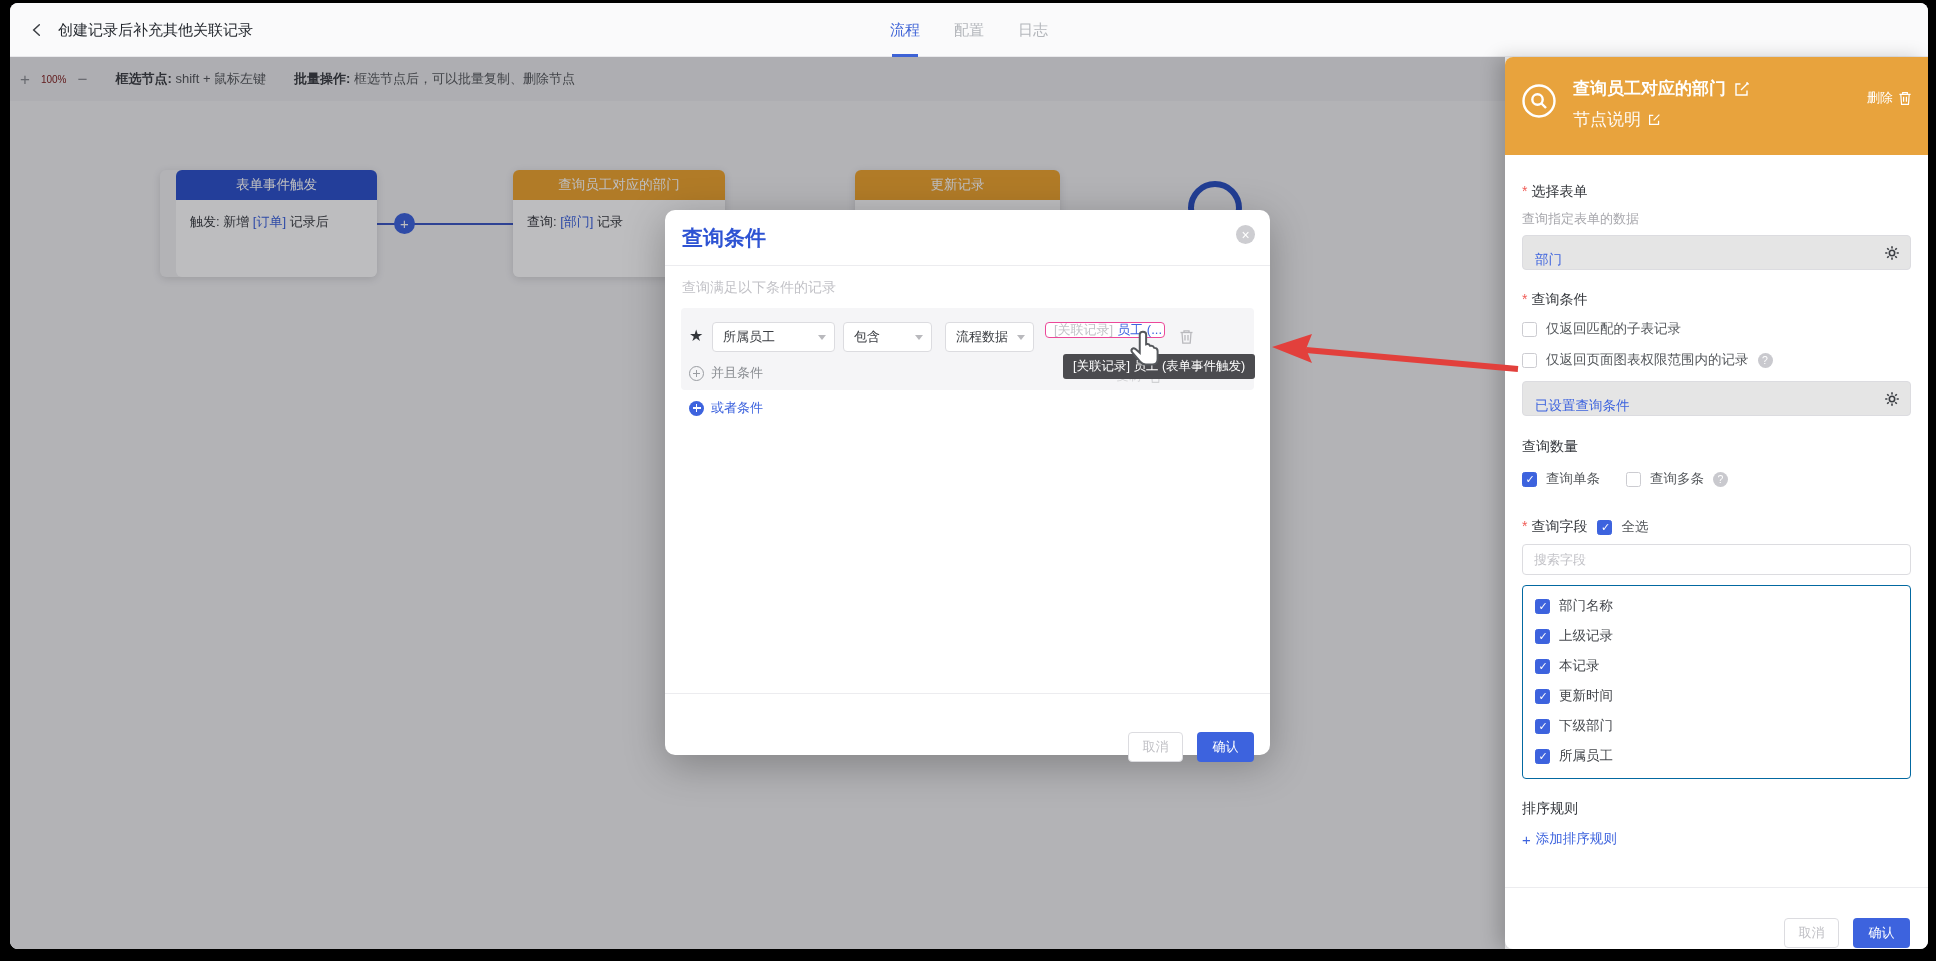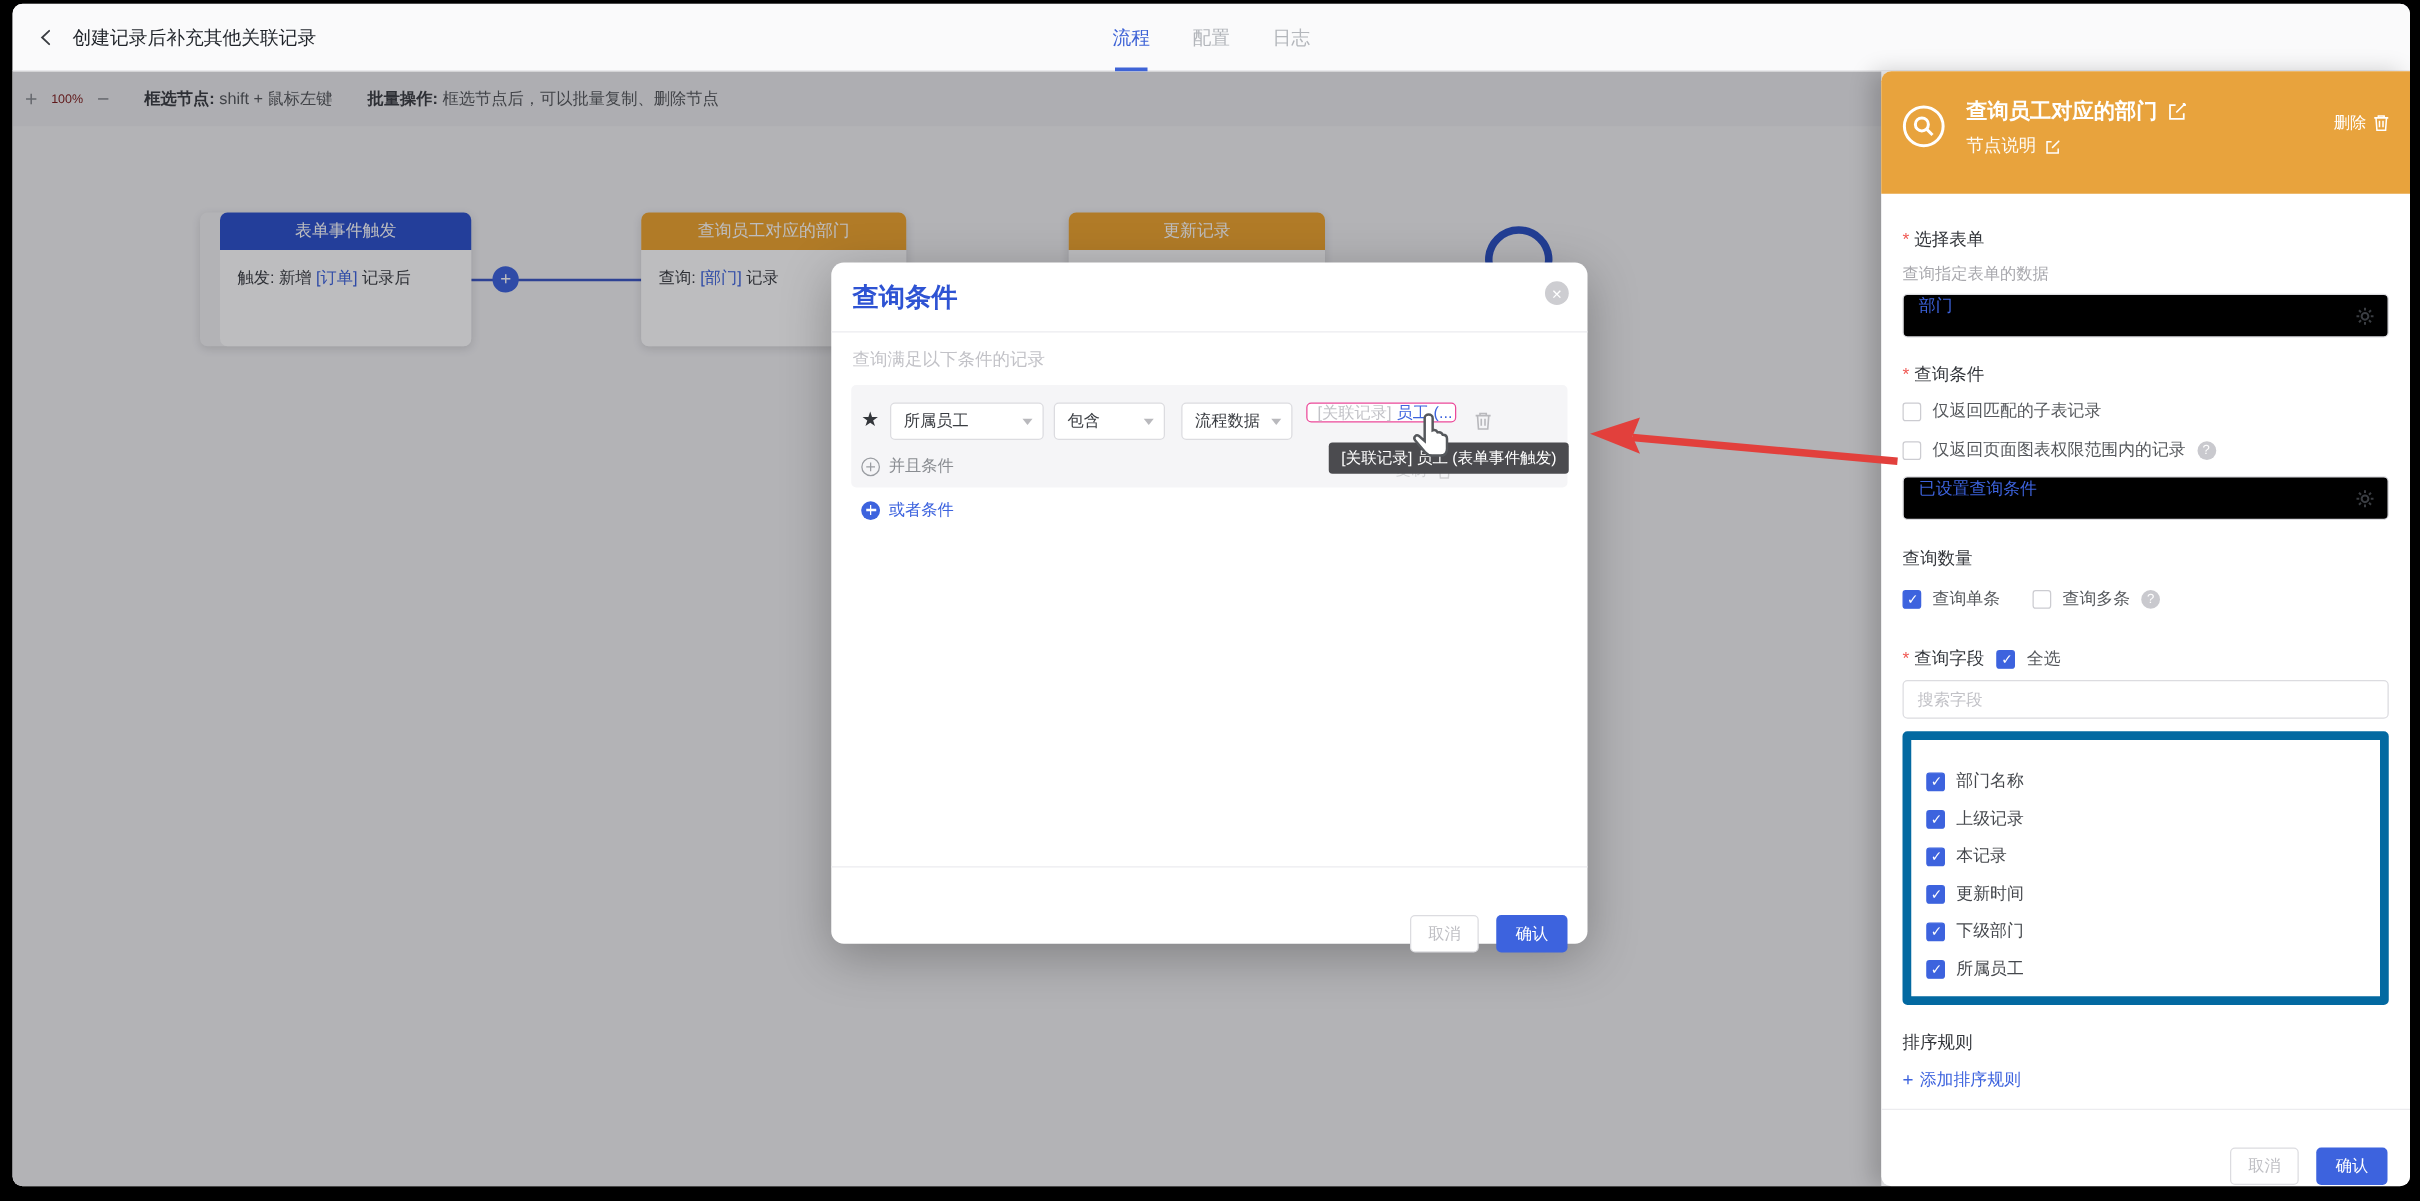--- a/index.html
+++ b/index.html
@@ -74,36 +74,36 @@
 
   .tooltip { position:absolute; left:398px; top:144px; background:#4B4B4F; color:#fff; font-size:12.5px; padding:4px 10px; border-radius:3px; white-space:nowrap; z-index:55; }
   .cursor { position:absolute; left:462px; top:120px; z-index:56; }
 
   
   .panel { position:absolute; top:54px; right:0; width:423px; bottom:0; background:#fff; border-radius:8px 0 0 8px; box-shadow:-8px 0 18px rgba(0,0,0,0.18); z-index:30; }
   .panel-head { position:absolute; top:0; left:0; right:0; height:98px; background:#E8A33D; border-radius:8px 0 0 0; padding:20px 18px 0 16px; }
   .ph-ico { position:absolute; left:16px; top:26px; }
   .ph-title-row { margin-left:52px; display:flex; align-items:center; gap:8px; }
   .ph-title { color:#fff; font-size:17px; font-weight:700; white-space:nowrap; }
-  .ph-desc-row { margin-left:52px; margin-top:8px; display:flex; align-items:center; gap:7px; color:rgba(255,255,255,0.95); font-size:14px; }
+  .ph-desc-row { margin-left:52px; margin-top:8px; display:flex; align-items:center; gap:7px; color:rgba(255,255,255,0.95); font-size:17px; }
   .ph-del { position:absolute; right:16px; top:32px; display:flex; align-items:center; gap:5px; color:#fff; font-size:13px; cursor:pointer; }
   .panel-body { position:absolute; top:98px; left:0; right:0; bottom:62px; padding:28px 17px 0; overflow:hidden; }
   .sec-label { font-size:14px; color:#33363B; }
   .req { color:#F05B56; margin-right:4px; }
   .help-txt { font-size:13px; color:#A8A8AD; margin-top:9px; }
-  .pick { position:relative; margin-top:7px; height:35px; border:1px solid #DCDCE0; border-radius:4px; display:flex; align-items:flex-start; padding:0 36px 0 12px; font-size:13.5px; color:#3D63DE; cursor:pointer; background:#000000; }
+  .pick { position:relative; margin-top:7px; height:35px; border:1px solid #DCDCE0; border-radius:4px; display:flex; align-items:flex-end; padding:0 36px 0 12px; font-size:13.5px; color:#3D63DE; cursor:pointer; background:#e5e5e5; }
   .pick .gear { position:absolute; right:10px; top:9px; }
   .cb-row { display:flex; align-items:center; gap:9px; font-size:13.5px; color:#55585C; }
   .cb { width:15px; height:15px; border:1px solid #CCCCD1; border-radius:2.5px; background:#fff; flex:0 0 auto; cursor:pointer; }
   .cb.on { background:#3D63DE; border-color:#3D63DE; position:relative; }
   .cb.on::after { content:"✓"; position:absolute; left:2.5px; top:0.5px; color:#fff; font-size:11px; }
   .qmark { width:15px; height:15px; border-radius:50%; background:#C9C9CE; color:#fff; font-size:10.5px; display:flex; align-items:center; justify-content:center; }
   .search-inp { margin-top:8px; width:100%; height:31px; border:1px solid #DCDCE0; border-radius:4px; padding:0 11px; font-size:13px; color:#55585C; font-family:inherit; outline:none; background:#fff; }
   .search-inp::placeholder { color:#C2C2C7; }
-  .field-list { margin-top:10px; border:7px solid #0369a1; border-radius:4px; padding:18px 12px 7px; }
+  .field-list { margin-top:10px; border:1px solid #0369a1; border-radius:4px; padding:5px 12px 7px; }
   .field-item { display:flex; align-items:center; gap:9px; height:30px; font-size:13.5px; color:#45484D; }
   .link-blue { color:#3D63DE; font-size:13.5px; cursor:pointer; }
   .panel-foot { position:absolute; bottom:0; left:0; right:0; height:62px; border-top:1px solid #ECECEF; display:flex; align-items:center; justify-content:flex-end; gap:14px; padding-right:18px; }
   .p-cancel { width:55px; } .p-confirm { width:57px; }
 
   .arrow-layer { position:absolute; inset:0; z-index:60; pointer-events:none; }
   svg { display:block; }
 </style>
 </head>
 <body>

